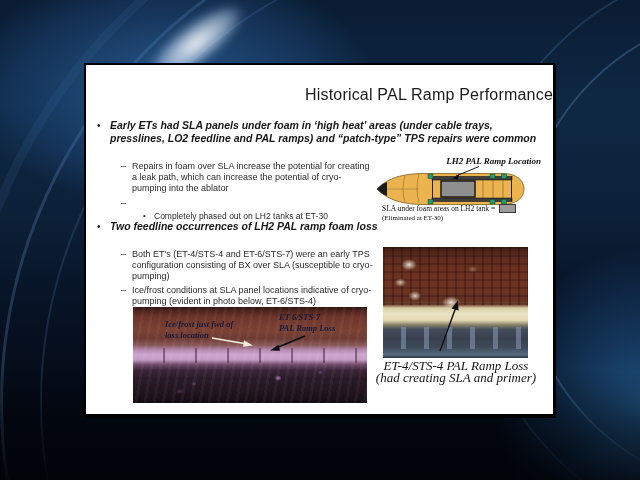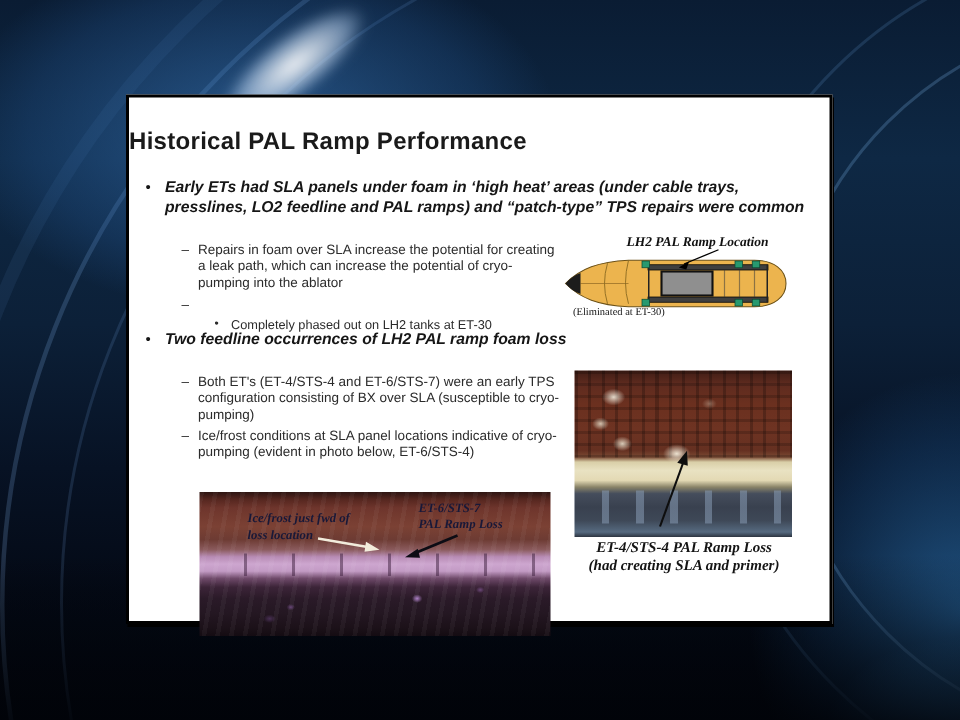--- a/index.html
+++ b/index.html
@@ -28,54 +28,54 @@
   .s2{left:60px;top:70px;width:180px;height:40px;transform:rotate(-37deg);
       background:radial-gradient(50% 50% at 50% 50%,rgba(170,210,255,0.40),transparent 75%);
       filter:blur(5px);}
   .vignette{position:absolute;left:0;bottom:0;width:100%;height:110px;
       background:linear-gradient(180deg,transparent,rgba(1,3,8,0.85));}
   
   .slide{position:absolute;left:84px;top:63px;width:471px;height:353px;
          background:#ffffff;border:2px solid #000;box-shadow:1px 2px 0 0 #000;
          box-sizing:border-box;color:#161616;}
   .slide *{box-sizing:border-box;}
-  .title{position:absolute;left:0;right:0;top:21px;text-align:left;
-         font-size:16px;font-weight:bold;color:#1a1a1a;letter-spacing:0.2px;}
+  .title{position:absolute;left:0;right:0;top:21px;text-align:right;
+         font-size:16px;font-weight:normal;color:#1a1a1a;letter-spacing:0.2px;}
   .li{position:absolute;display:flex;align-items:flex-start;}
   .li .mk{flex:0 0 13px;font-style:normal;font-weight:400;}
   .l1{font-size:10.5px;line-height:12.5px;font-weight:bold;font-style:italic;color:#161616;}
   .l1 .mk{font-size:10px;padding-top:1px;}
   .l2{font-size:9px;line-height:11px;color:#2b2b2b;}
   .l2 .mk{flex:0 0 11px;}
   .l3{font-size:8.5px;line-height:10px;color:#2b2b2b;}
   .l3 .mk{flex:0 0 11px;font-size:8px;text-align:left;}
   .b1{left:11px;top:54px;width:447px;}
   .sub1{left:35px;top:96px;width:254px;}
   .sub2{left:35px;top:133px;width:254px;}
   .lvl3{left:57px;top:146px;width:250px;}
   .b2{left:11px;top:155px;width:350px;}
   .sub3{left:35px;top:184px;width:260px;}
   .sub4{left:35px;top:220px;width:266px;}
   
-  .diagram-label{position:absolute;left:303px;top:91px;width:152px;text-align:center;
+  .diagram-label{position:absolute;left:303px;top:91px;width:152px;text-align:right;
       font-family:"Liberation Serif",serif;font-weight:bold;font-style:italic;
       font-size:9px;color:#111;}
   .tank-svg{position:absolute;left:289px;top:101px;width:152px;height:42px;}
   .legend{position:absolute;left:296px;top:139px;width:165px;
       font-family:"Liberation Serif",serif;font-size:7.5px;line-height:9.5px;color:#111;}
   .leg-line1{display:flex;align-items:center;}
   .leg-box{display:inline-block;width:17px;height:9px;background:#9c9c9c;
       border:1px solid #3c3c3c;margin-left:4px;}
   .leg-line2{font-size:7px;}
   
   .photo-left{position:absolute;left:47px;top:242px;width:234px;height:96px;overflow:hidden;
       background:linear-gradient(180deg,
         #2e1512 0%,#55261f 5%,#6e352c 11%,#7b4134 24%,#6d3b33 33%,
         #8a5a5c 40%,#b78bb4 45%,#cda6cf 50%,#c29ac4 55%,
-        #6f4a6a 60%,#3c2438 66%,#2a1a28 74%,#241722 84%,#1c1119 94%,#140c12 100%);margin-top:21px;}
+        #6f4a6a 60%,#3c2438 66%,#2a1a28 74%,#241722 84%,#1c1119 94%,#140c12 100%);}
   .pl-tex{position:absolute;inset:0;
       background:
         radial-gradient(5px 4px at 62% 74%,rgba(195,145,225,0.85),transparent 70%),
         radial-gradient(4px 3px at 26% 80%,rgba(150,100,180,0.55),transparent 70%),
         radial-gradient(6px 4px at 20% 88%,rgba(120,80,150,0.45),transparent 70%),
         radial-gradient(4px 3px at 80% 68%,rgba(160,110,190,0.5),transparent 70%),
         repeating-linear-gradient(100deg,rgba(255,255,255,0.04) 0 3px,transparent 3px 9px);}
   .pl-band-marks{position:absolute;left:0;right:0;top:43%;height:15%;
       background:repeating-linear-gradient(90deg,transparent 0 30px,rgba(60,30,60,0.5) 30px 32px);}
   .pl-label{position:absolute;font-family:"Liberation Serif",serif;font-weight:bold;
@@ -98,22 +98,22 @@
       background:
         radial-gradient(11px 8px at 18% 16%,rgba(235,225,210,0.95),transparent 70%),
         radial-gradient(8px 6px at 12% 32%,rgba(225,215,195,0.85),transparent 70%),
         radial-gradient(9px 7px at 22% 44%,rgba(230,220,200,0.9),transparent 70%),
         radial-gradient(13px 9px at 47% 50%,rgba(242,234,216,0.95),transparent 70%),
         radial-gradient(7px 5px at 62% 20%,rgba(200,180,160,0.45),transparent 70%);}
   .pr-posts{position:absolute;left:0;right:0;top:72%;height:20%;
       background:repeating-linear-gradient(90deg,transparent 0 18px,rgba(135,155,180,0.55) 18px 23px);}
   .pr-arrow{position:absolute;left:48px;top:50px;width:34px;height:58px;}
   .pr-caption{position:absolute;left:280px;top:295px;width:180px;text-align:center;
-      font-family:"Liberation Serif",serif;font-weight:bold;font-style:italic;
-      font-size:10px;line-height:12px;color:#141414;}
+      font-family:"Liberation Serif",serif;font-weight:normal;font-style:italic;
+      font-size:13px;line-height:12px;color:#141414;}
 </style>
 </head>
 <body>
 
 <div class="stage">
 
   <div class="bg">
     <div class="ring r3"></div>
     <div class="ring r1"></div>
     <div class="ring r2"></div>
@@ -191,20 +191,24 @@
           <rect x="115" y="33.5" width="5" height="4.5"></rect>
           <rect x="126.5" y="33.5" width="5" height="4.5"></rect>
       </g>
       <g>
         <line x1="104" y1="0.5" x2="81" y2="10" stroke="#000" stroke-width="0.9"></line>
         <polygon points="77.5,12.3 84.5,8.2 82.5,13.6" fill="#000"></polygon>
       </g>
     </svg>
 
     <div class="legend">
+      <div class="leg-line1">
+        <span>SLA under foam areas on LH2 tank =</span>
+        <span class="leg-box"></span>
+      </div>
       <div class="leg-line2">(Eliminated at ET-30)</div>
     </div>
 
     <div class="photo-left">
       <div class="pl-tex"></div>
       <div class="pl-band-marks"></div>
       <div class="pl-label pl-label1">
         <div>Ice/frost just fwd of</div>
         <div>loss location</div>
       </div>

